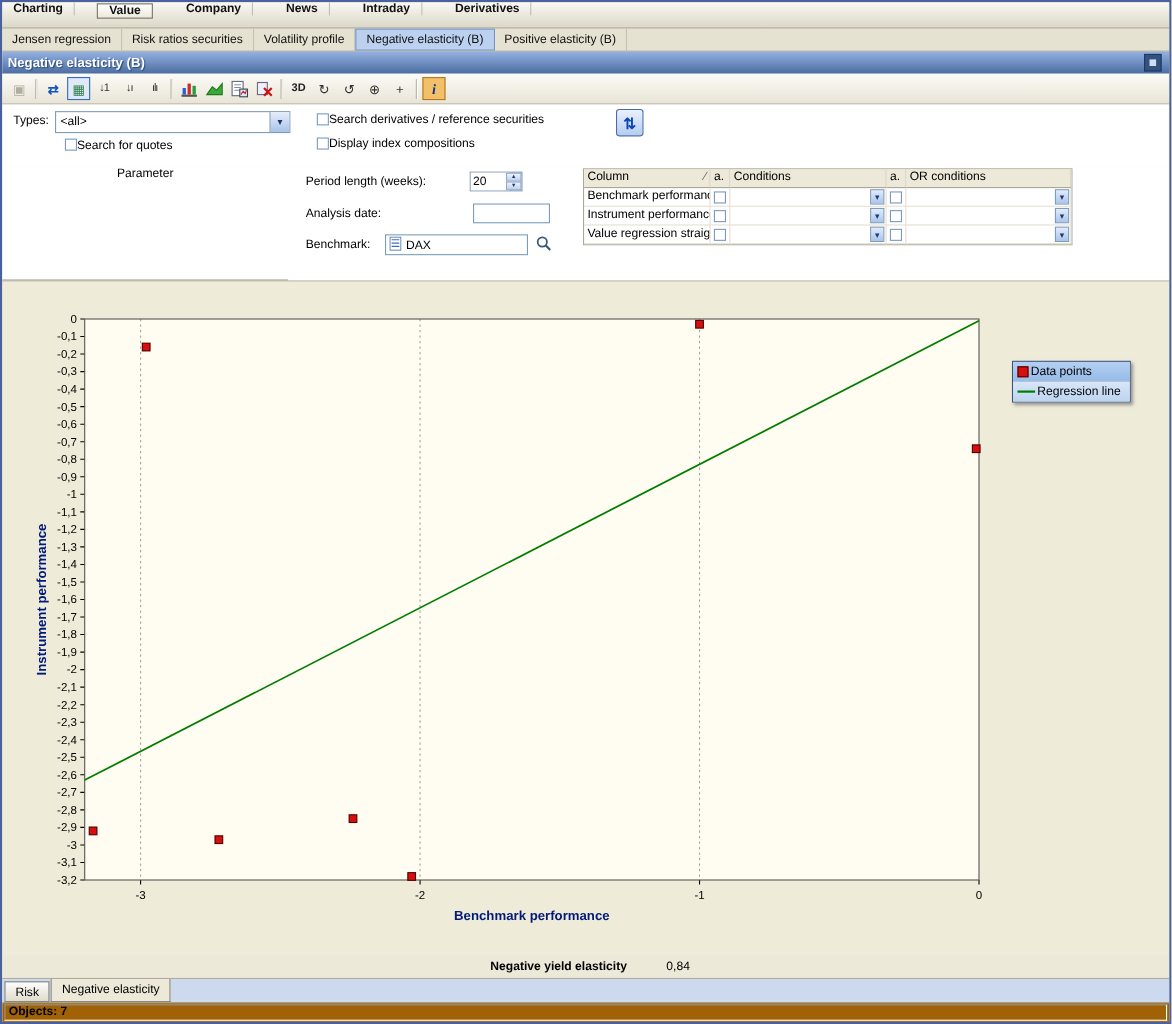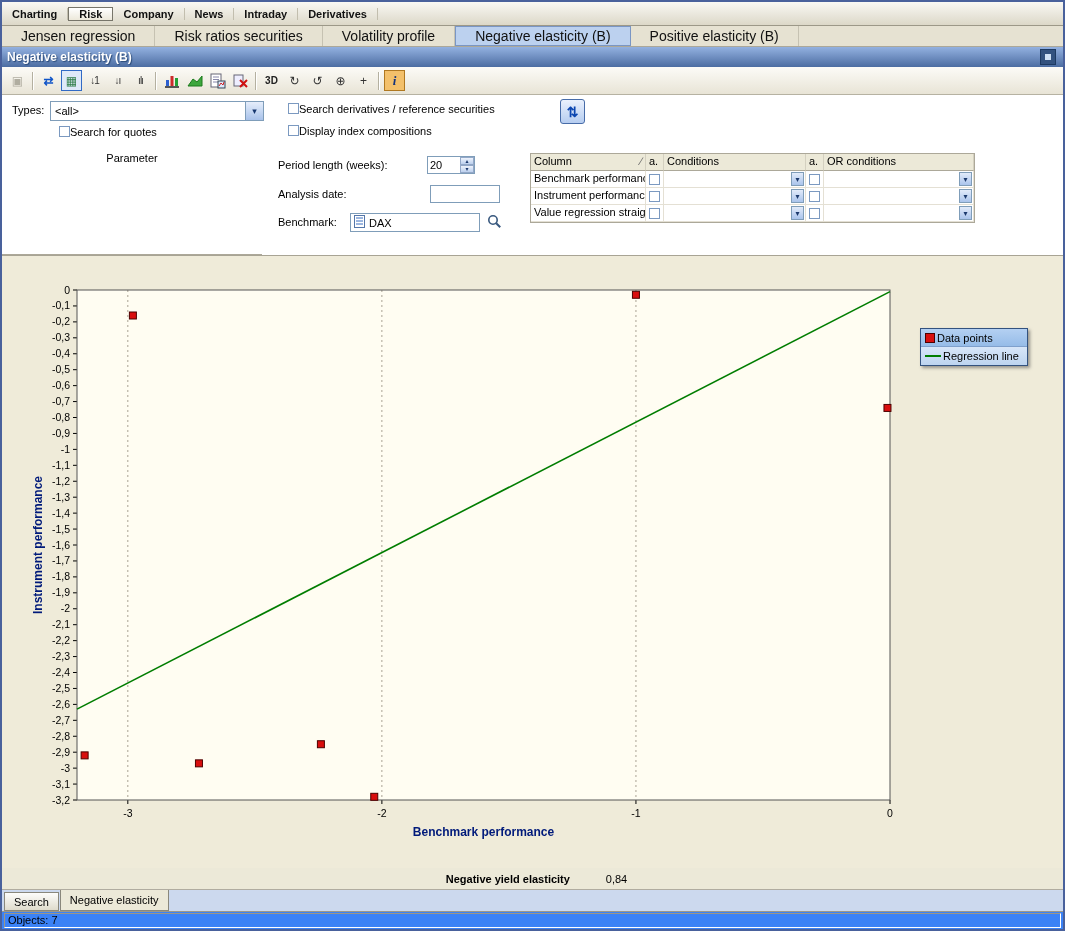--- a/index.html
+++ b/index.html
@@ -1,25 +1,25 @@
 <!DOCTYPE html>
 <html><head>
 <meta charset="utf-8">
 <style>
   html,body{margin:0;padding:0;background:#d8d4c8;font-family:"Liberation Sans",sans-serif;}
   .window{width:1065px;height:931px;box-sizing:border-box;border:2px solid #49619c;background:#ece9d8;display:flex;flex-direction:column;overflow:hidden;}
 
   
-  .menu-tabs{flex:0 0 24px;display:flex;align-items:center;background:linear-gradient(#f9f8f4,#dcd8c8);border-bottom:1px solid #9c9888;box-sizing:border-box;}
+  .menu-tabs{flex:0 0 24px;display:flex;align-items:flex-start;background:linear-gradient(#f9f8f4,#dcd8c8);border-bottom:1px solid #9c9888;box-sizing:border-box;gap:20px;}
   .mtab{display:flex;align-items:center;padding:0 10px;font-size:11px;font-weight:bold;border-right:1px solid #c2beae;color:#111;cursor:default;}
   .mtab.active{border:1px solid #77756a;background:linear-gradient(#ffffff,#ece8da);margin-top:1px;}
 
   
   .sub-tabs{flex:0 0 21px;display:flex;align-items:stretch;background:#e6e2d2;border-bottom:1px solid #aca899;box-sizing:border-box;}
-  .stab{display:flex;align-items:center;padding:0 19px;font-size:14px;border-right:1px solid #c6c2b2;color:#111;}
+  .stab{display:flex;align-items:center;padding:0 9px;font-size:11px;border-right:1px solid #c6c2b2;color:#111;}
   .stab.active{background:#bcd1ef;border:1px solid #7a96c4;}
 
   
   .panel-title{flex:0 0 20px;background:linear-gradient(#93b1e0,#4c6da2);display:flex;align-items:center;padding:0 5px;color:#fff;font-size:12px;font-weight:bold;text-shadow:1px 1px 1px #2a4a78;}
   .pt-spacer{flex:1;}
   .pt-btn{width:14px;height:14px;background:#33527f;border:1px solid #1d3a62;display:flex;align-items:center;justify-content:center;margin-right:2px;}
   .pt-btn::after{content:"";width:6px;height:6px;background:#cfe0f4;}
 
   
   .toolbar{flex:0 0 28px;display:flex;align-items:center;padding:0 4px;background:linear-gradient(#fcfbf7,#e8e4d6);border-bottom:1px solid #b6b2a2;box-sizing:border-box;}
@@ -80,31 +80,31 @@
   .legend-row.r2{background:linear-gradient(#d8e6f8,#bdd4f0);}
   .lg-sq{width:8px;height:8px;background:#d90e0e;border:1px solid #4d0000;flex:0 0 8px;}
   .lg-ln{width:16px;height:2px;background:#007d00;flex:0 0 16px;}
 
   
   .result-row{flex:0 0 22px;background:#ece9d8;border-bottom:1px solid #b0aca0;display:flex;align-items:center;font-size:11px;box-sizing:border-box;justify-content:center;}
   .result-label{font-weight:bold;margin-left:8px;width:160px;}
   .btabs{flex:0 0 21px;background:#ccd9ee;display:flex;align-items:flex-end;padding-left:2px;border-bottom:1px solid #9c9888;box-sizing:border-box;}
   .btab{height:19px;display:flex;align-items:center;padding:0 9px;font-size:11px;border:1px solid #8a887c;background:linear-gradient(#fdfdfb,#dfdbcc);margin-right:1px;box-sizing:border-box;}
   .btab.active{height:21px;background:#ece9d8;border-top:none;}
-  .status{flex:0 0 17px;background:#3b82f6;position:relative;}
+  .status{flex:0 0 17px;background:#a16207;position:relative;font-weight:bold;}
   .status-inner{position:absolute;left:2px;right:2px;top:1px;height:13px;border:1px solid;border-color:#9a9688 #fff #fff #9a9688;font-size:11px;line-height:13px;padding-left:3px;}
 </style>
 </head>
 <body>
 
 <div class="window">
 
   <div class="menu-tabs">
     <div class="mtab">Charting</div>
-    <div class="mtab active">Risk</div>
+    <div class="mtab active">Value</div>
     <div class="mtab">Company</div>
     <div class="mtab">News</div>
     <div class="mtab">Intraday</div>
     <div class="mtab">Derivatives</div>
   </div>
 
   <div class="sub-tabs">
     <div class="stab">Jensen regression</div>
     <div class="stab">Risk ratios securities</div>
     <div class="stab">Volatility profile</div>
@@ -376,21 +376,21 @@
       </div>
     </div>
   </div>
 
   <div class="result-row">
     <span class="result-label">Negative yield elasticity</span>
     <span class="result-value">0,84</span>
   </div>
 
   <div class="btabs">
-    <div class="btab">Search</div>
+    <div class="btab">Risk</div>
     <div class="btab active">Negative elasticity</div>
   </div>
 
   <div class="status">
     <div class="status-inner">Objects: 7</div>
   </div>
 
 </div>
 
 </body></html>

